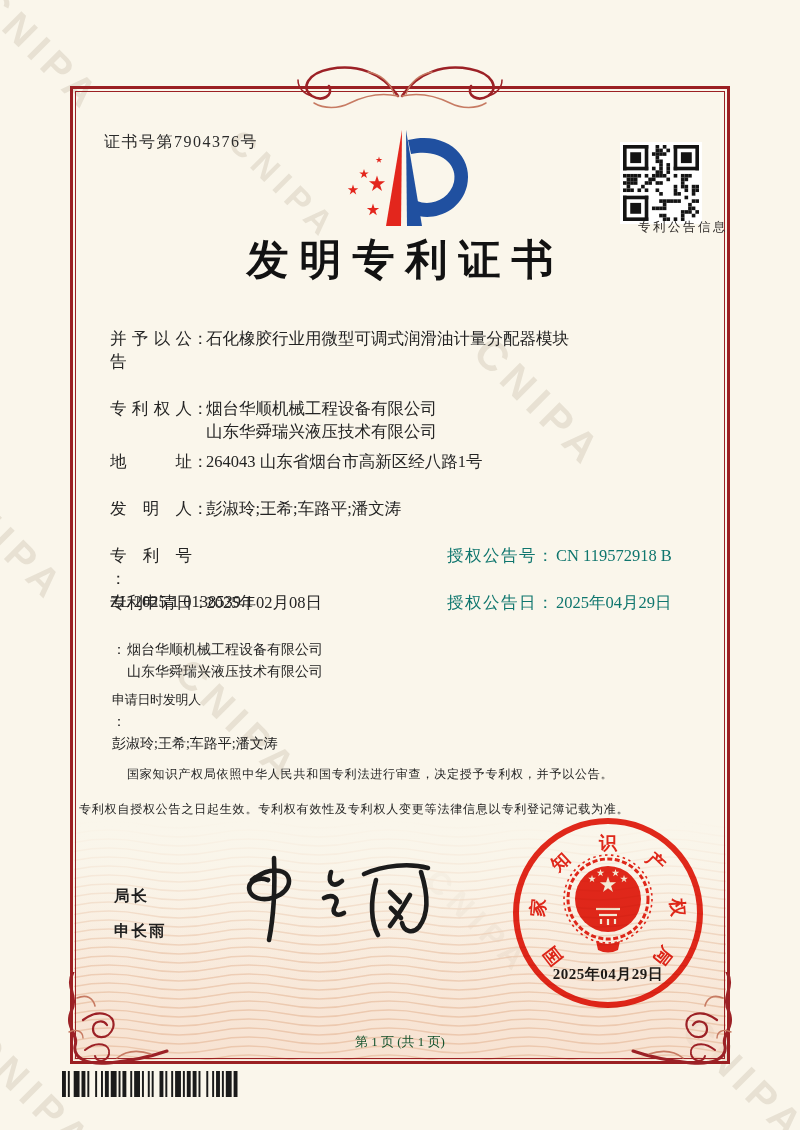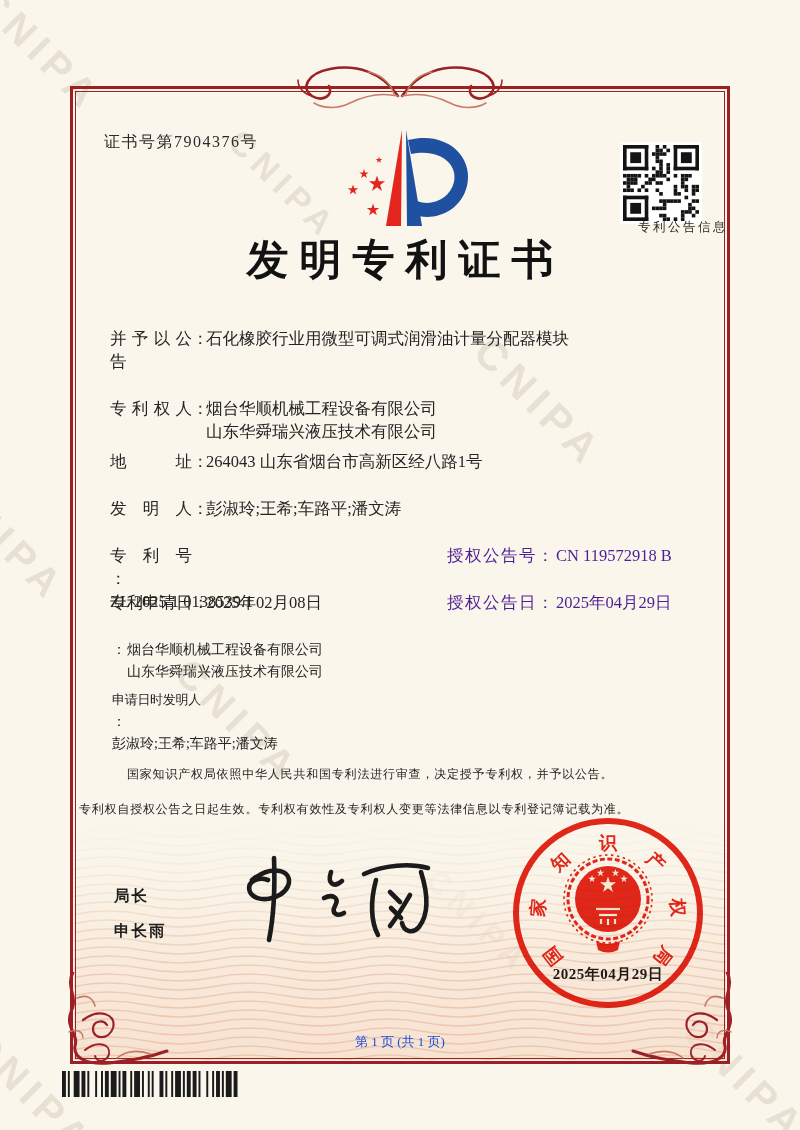--- a/index.html
+++ b/index.html
@@ -27,42 +27,42 @@
          letter-spacing:11px;padding-left:11px;color:#121212;}
   .qr{position:absolute;left:620px;top:142px;width:76px;height:76px;background:#fff;padding:3px;box-sizing:content-box;}
   .qr svg{display:block;}
   .qr-label{position:absolute;left:617px;top:219px;width:132px;text-align:center;font-size:12.5px;letter-spacing:2.5px;color:#2e2a28;}
 
   
   .row{position:absolute;left:110px;display:flex;align-items:flex-start;font-size:16.5px;line-height:23px;color:#242424;}
   .lbl{display:inline-block;width:82px;text-align:justify;text-align-last:justify;}
   .colon{display:inline-block;width:14px;}
   .val{white-space:nowrap;}
-  .row2{position:absolute;left:447px;display:flex;font-size:16.5px;line-height:23px;color:#4c1d95;}
+  .row2{position:absolute;left:447px;display:flex;font-size:16.5px;line-height:23px;color:#0f766e;}
   .lbl2{letter-spacing:1.5px;}
   .colon2{display:inline-block;width:13px;margin-right:6px;}
   .srow{position:absolute;left:112px;display:flex;font-size:14px;line-height:22px;color:#242424;}
   .slbl{font-size:13px;letter-spacing:-0.3px;padding-top:1px;}
   .scolon{display:inline-block;width:11px;margin-right:4px;}
 
   
   .stmt{position:absolute;font-size:12px;letter-spacing:.8px;color:#1f1f1f;white-space:nowrap;}
 
   
   .sig-label{position:absolute;font-family:"Liberation Sans","DejaVu Sans",sans-serif;
              font-size:15.5px;font-weight:bold;letter-spacing:2px;color:#1f1f1f;}
   .sig-svg{position:absolute;left:228px;top:850px;}
 
   
   .seal{position:absolute;left:508px;top:813px;mix-blend-mode:multiply;}
   .seal text{font-family:"Liberation Serif","DejaVu Serif",serif;}
   #seal-arc-text text{font-size:18px;font-weight:bold;fill:#e5291c;text-anchor:middle;}
   .seal-date{font-size:15px;font-weight:bold;fill:#1e1c1a;text-anchor:middle;letter-spacing:.5px;}
 
-  .footer{position:absolute;left:0;right:0;top:1033px;text-align:center;font-size:13px;color:#1d4ed8;}
+  .footer{position:absolute;left:0;right:0;top:1033px;text-align:center;font-size:13px;color:#14532d;}
   .barcode{position:absolute;left:62px;top:1071px;}
 
   .mirror{transform:scaleX(-1);}
   .orn{position:absolute;}
 </style>
 </head>
 <body>
 
 <div class="page">
 

